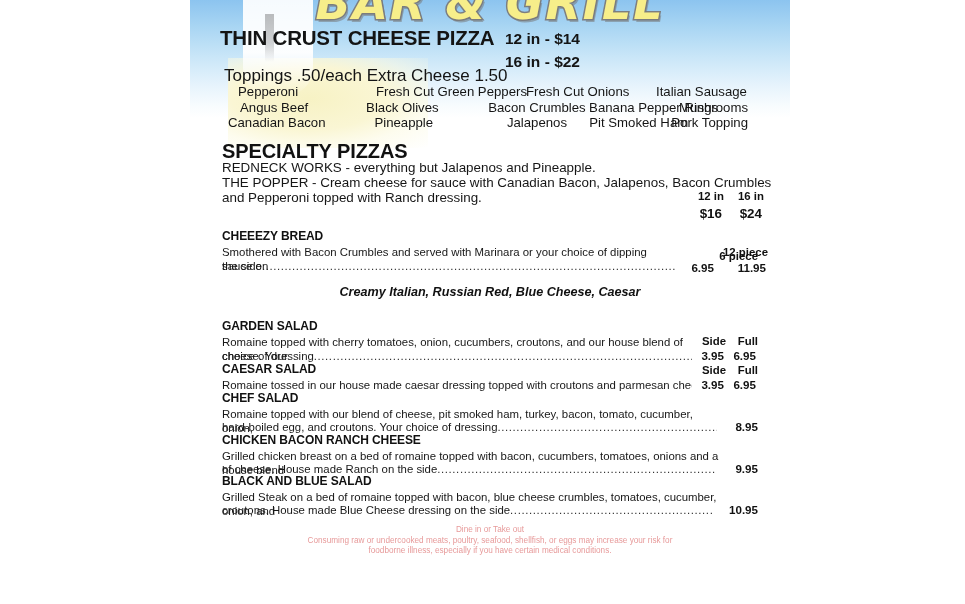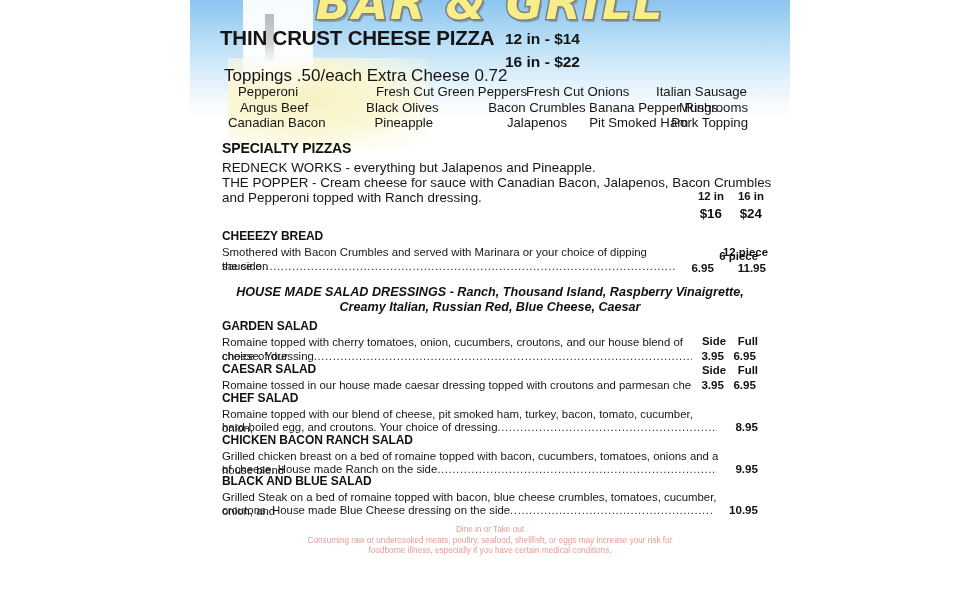--- a/index.html
+++ b/index.html
@@ -139,21 +139,21 @@
   #toppings-grid .tr.r1 .c0 { padding-left: 12px; }
   #toppings-grid .tr.r1 .c1 { padding-left: 14px; }
   #toppings-grid .tr.r1 .c2 { padding-left: 10px; }
   #toppings-grid .tr.r1 .c3 { padding-left: 2px; }
   #toppings-grid .tr.r2 .c0 { padding-left: 0; }
   #toppings-grid .tr.r2 .c1 { padding-left: 30px; }
   #toppings-grid .tr.r2 .c2 { padding-left: 38px; }
   #toppings-grid .tr.r2 .c3 { padding-left: 10px; }
 
   .sec-title {
-    font-size: 14px;
+    font-size: 20px;
     font-weight: 700;
     color: #111;
     letter-spacing: -0.1px;
     white-space: nowrap;
   }
   .sub-title {
     font-size: 12px;
     font-weight: 600;
     color: #111;
     letter-spacing: -0.1px;
@@ -242,21 +242,21 @@
         <span>-</span>
         <span>$14</span>
       </div>
       <div>
         <span>16 in</span>
         <span>-</span>
         <span>$22</span>
       </div>
     </div>
 
-    <div class="row toppings-title">Toppings .50/each   Extra Cheese 0.72</div>
+    <div class="row toppings-title">Toppings .50/each   Extra Cheese 1.50</div>
     <div id="toppings-grid">
       <div class="tr r0">
         <span class="tc c0">Pepperoni</span>
         <span class="tc c1">Fresh Cut Green Peppers</span>
         <span class="tc c2">Fresh Cut Onions</span>
         <span class="tc c3">Italian Sausage</span>
       </div>
       <div class="tr r1">
         <span class="tc c0">Angus Beef</span>
         <span class="tc c1">Black Olives</span>
@@ -286,21 +286,20 @@
     <div class="row body-sm" style="left:222px; top:246px; width:450px;">Smothered with Bacon Crumbles and served with Marinara or your choice of dipping sauce on</div>
     <div class="row body-sm" style="left:222px; top:260px; width:455px; overflow:hidden; white-space:nowrap;">
       <span>the side</span><span class="leader">............................................................................................................................................</span>
     </div>
     <div class="row col-hdr" style="left:670px; top:250px; width:46px;margin-left:42px;">6 piece</div>
     <div class="row col-hdr" style="left:718px; top:246px; width:50px;">12 piece</div>
     <div class="row price-b" style="left:668px; top:261px; width:46px;">6.95</div>
     <div class="row price-b" style="left:716px; top:261px; width:50px;">11.95</div>
 
     <div id="dressings">
-      <div>HOUSE MADE SALAD DRESSINGS -  Ranch, Thousand Island, Raspberry Vinaigrette,</div>
       <div>Creamy Italian, Russian Red, Blue Cheese, Caesar</div>
     </div>
 
     <div class="row sub-title" style="left:222px; top:319px;">GARDEN SALAD</div>
     <div class="row body-sm" style="left:222px; top:336px; width:470px;">Romaine topped with cherry tomatoes, onion, cucumbers, croutons, and our house blend of cheese.  Your</div>
     <div class="row body-sm" style="left:222px; top:350px; width:470px; overflow:hidden; white-space:nowrap;">
       <span>choice of dressing</span><span class="leader">........................................................................................................................................</span>
     </div>
     <div class="row col-hdr" style="left:694px; top:335px; width:32px;">Side</div>
     <div class="row col-hdr" style="left:726px; top:335px; width:32px;">Full</div>
@@ -316,21 +315,21 @@
     <div class="row price-b" style="left:692px; top:378px; width:32px;">3.95</div>
     <div class="row price-b" style="left:724px; top:378px; width:32px;">6.95</div>
 
     <div class="row sub-title" style="left:222px; top:391px;">CHEF SALAD</div>
     <div class="row body-sm" style="left:222px; top:408px; width:500px;">Romaine topped with our blend of cheese, pit smoked ham, turkey, bacon, tomato, cucumber, onion,</div>
     <div class="row body-sm" style="left:222px; top:421px; width:495px; overflow:hidden; white-space:nowrap;">
       <span>hard-boiled egg, and croutons.  Your choice of dressing</span><span class="leader">..............................................................................................</span>
     </div>
     <div class="row price-b" style="left:718px; top:420px; width:40px;">8.95</div>
 
-    <div class="row sub-title" style="left:222px; top:433px;">CHICKEN BACON RANCH SALAD</div>
+    <div class="row sub-title" style="left:222px; top:433px;">CHICKEN BACON RANCH CHEESE</div>
     <div class="row body-sm" style="left:222px; top:450px; width:505px;">Grilled chicken breast on a bed of romaine topped with bacon, cucumbers, tomatoes, onions and a house blend</div>
     <div class="row body-sm" style="left:222px; top:463px; width:495px; overflow:hidden; white-space:nowrap;">
       <span>of cheese.  House made Ranch on the side</span><span class="leader">.............................................................................................................</span>
     </div>
     <div class="row price-b" style="left:718px; top:462px; width:40px;">9.95</div>
 
     <div class="row sub-title" style="left:222px; top:474px;">BLACK AND BLUE SALAD</div>
     <div class="row body-sm" style="left:222px; top:491px; width:505px;">Grilled Steak on a bed of romaine topped with bacon, blue cheese crumbles, tomatoes, cucumber, onion, and</div>
     <div class="row body-sm" style="left:222px; top:504px; width:492px; overflow:hidden; white-space:nowrap;">
       <span>croutons.   House made Blue Cheese dressing on the side</span><span class="leader">...........................................................................................</span>

